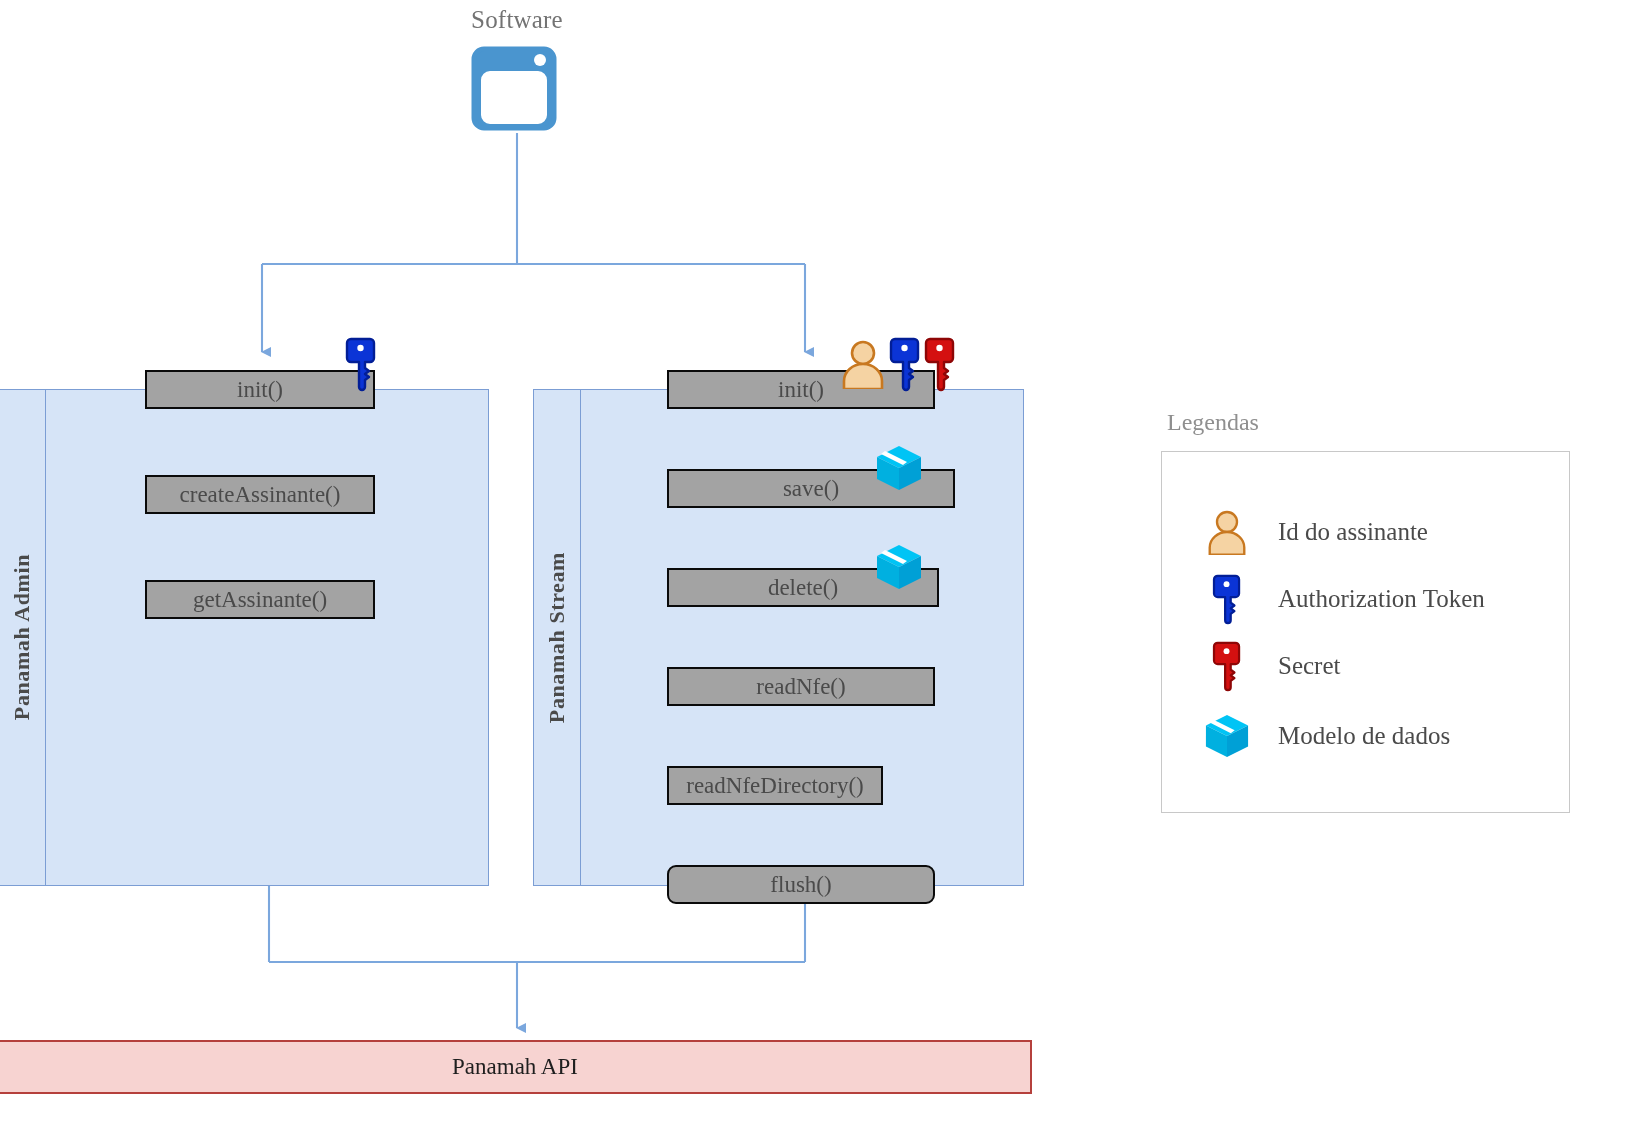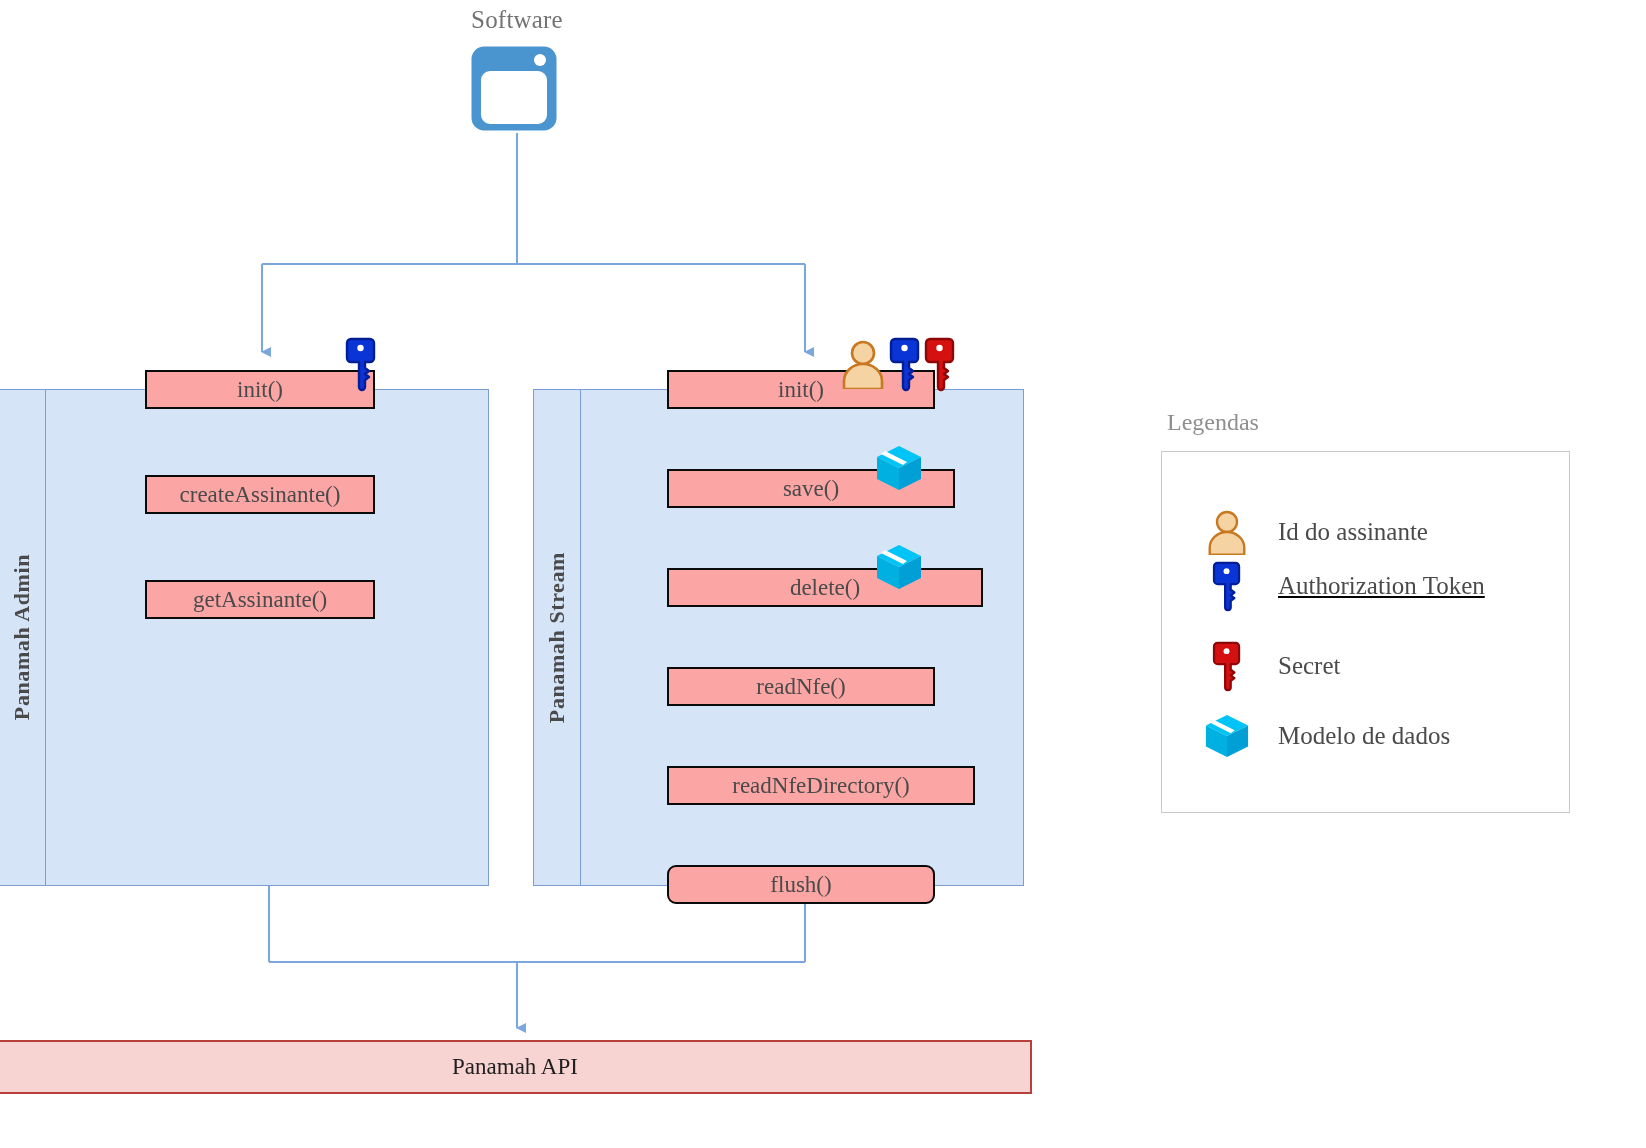--- a/index.html
+++ b/index.html
@@ -21,21 +21,21 @@
   .lane-title span{
       writing-mode:vertical-rl;transform:rotate(180deg);
       font-weight:bold;font-size:22px;color:#4a4a4a;white-space:nowrap;
       letter-spacing:.6px;}
   #admin-title{left:0px;}
   #admin-divider{left:46px;top:0;bottom:0;width:0;border-left:1.6px solid #7b9dd4;position:absolute;}
   #stream-title{left:0px;}
   #stream-divider{left:46px;top:0;bottom:0;width:0;border-left:1.6px solid #7b9dd4;position:absolute;}
 
   
-  .mbox{box-sizing:border-box;background:#fca5a5;border:2.3px solid #0a0a0a;
+  .mbox{box-sizing:border-box;background:#a3a3a3;border:2.3px solid #0a0a0a;
       display:flex;align-items:center;justify-content:center;
       font-size:23px;color:#4a4a4a;height:39px;}
 
   
   #api-box{left:-2px;top:1040px;width:1034px;height:54px;box-sizing:border-box;
       background:#f7d3d1;border:2.2px solid #b5403c;
       display:flex;align-items:center;justify-content:center;
       font-size:23px;color:#1f1f1f;}
 
   
@@ -144,37 +144,37 @@
 </div>
 <div class="abs" style="left:875px;top:444px;width:48px;height:48px;">
   <svg viewBox="0 0 48 48" width="48" height="48">
     <path d="M24,2 L46,13 L24,24 L2,13 Z" fill="#00c4f5"></path>
     <path d="M2,13 L24,24 L24,46 L2,35 Z" fill="#00b0e0"></path>
     <path d="M46,13 L24,24 L24,46 L46,35 Z" fill="#00a0d6"></path>
     <path d="M10,7 L32,18 L28,21 L6,10 Z" fill="#ffffff"></path>
   </svg>
 </div>
 
-<div class="abs mbox" style="left:667px;top:568px;width:316px;">
+<div class="abs mbox" style="left:667px;top:568px;width:272px;">
   <span>delete()</span>
 </div>
 <div class="abs" style="left:875px;top:543px;width:48px;height:48px;">
   <svg viewBox="0 0 48 48" width="48" height="48">
     <path d="M24,2 L46,13 L24,24 L2,13 Z" fill="#00c4f5"></path>
     <path d="M2,13 L24,24 L24,46 L2,35 Z" fill="#00b0e0"></path>
     <path d="M46,13 L24,24 L24,46 L46,35 Z" fill="#00a0d6"></path>
     <path d="M10,7 L32,18 L28,21 L6,10 Z" fill="#ffffff"></path>
   </svg>
 </div>
 
 <div class="abs mbox" style="left:667px;top:667px;width:268px;">
   <span>readNfe()</span>
 </div>
 
-<div class="abs mbox" style="left:667px;top:766px;width:308px;">
+<div class="abs mbox" style="left:667px;top:766px;width:216px;">
   <span>readNfeDirectory()</span>
 </div>
 
 <div class="abs mbox" style="left:667px;top:865px;width:268px;border-radius:9px;">
   <span>flush()</span>
 </div>
 
 <div class="abs" id="api-box">
   <span>Panamah API</span>
 </div>
@@ -185,21 +185,21 @@
   <div class="legend-row" style="top:52px;">
     <div class="ic">
       <svg viewBox="0 0 44 50" width="40" height="46">
         <circle cx="22" cy="14" r="11" fill="#f5d3a3" stroke="#c87820" stroke-width="2.6"></circle>
         <path d="M3,50 V42 a19,17 0 0 1 38,0 V50 Z" fill="#f5d3a3" stroke="#c87820" stroke-width="2.6"></path>
       </svg>
     </div>
     <div class="lt">Id do assinante</div>
   </div>
 
-  <div class="legend-row" style="top:106px;text-decoration:underline;">
+  <div class="legend-row" style="top:119px;">
     <div class="ic">
       <svg viewBox="0 0 32 56" width="30" height="52">
         <path d="M6,3 H25 a4,4 0 0 1 4,4 V22 a4,4 0 0 1 -4,4 H20 v6 l4,3 -4,3 4,3 -4,3 v7
                  a3,3 0 0 1 -6,0 V26 H6 a4,4 0 0 1 -4,-4 V7 a4,4 0 0 1 4,-4 Z" fill="#0b34d6" stroke="#021e96" stroke-width="2.4" stroke-linejoin="round"></path>
         <circle cx="15.5" cy="12" r="3.2" fill="#ffffff"></circle>
       </svg>
     </div>
     <div class="lt">Authorization Token</div>
   </div>
 

